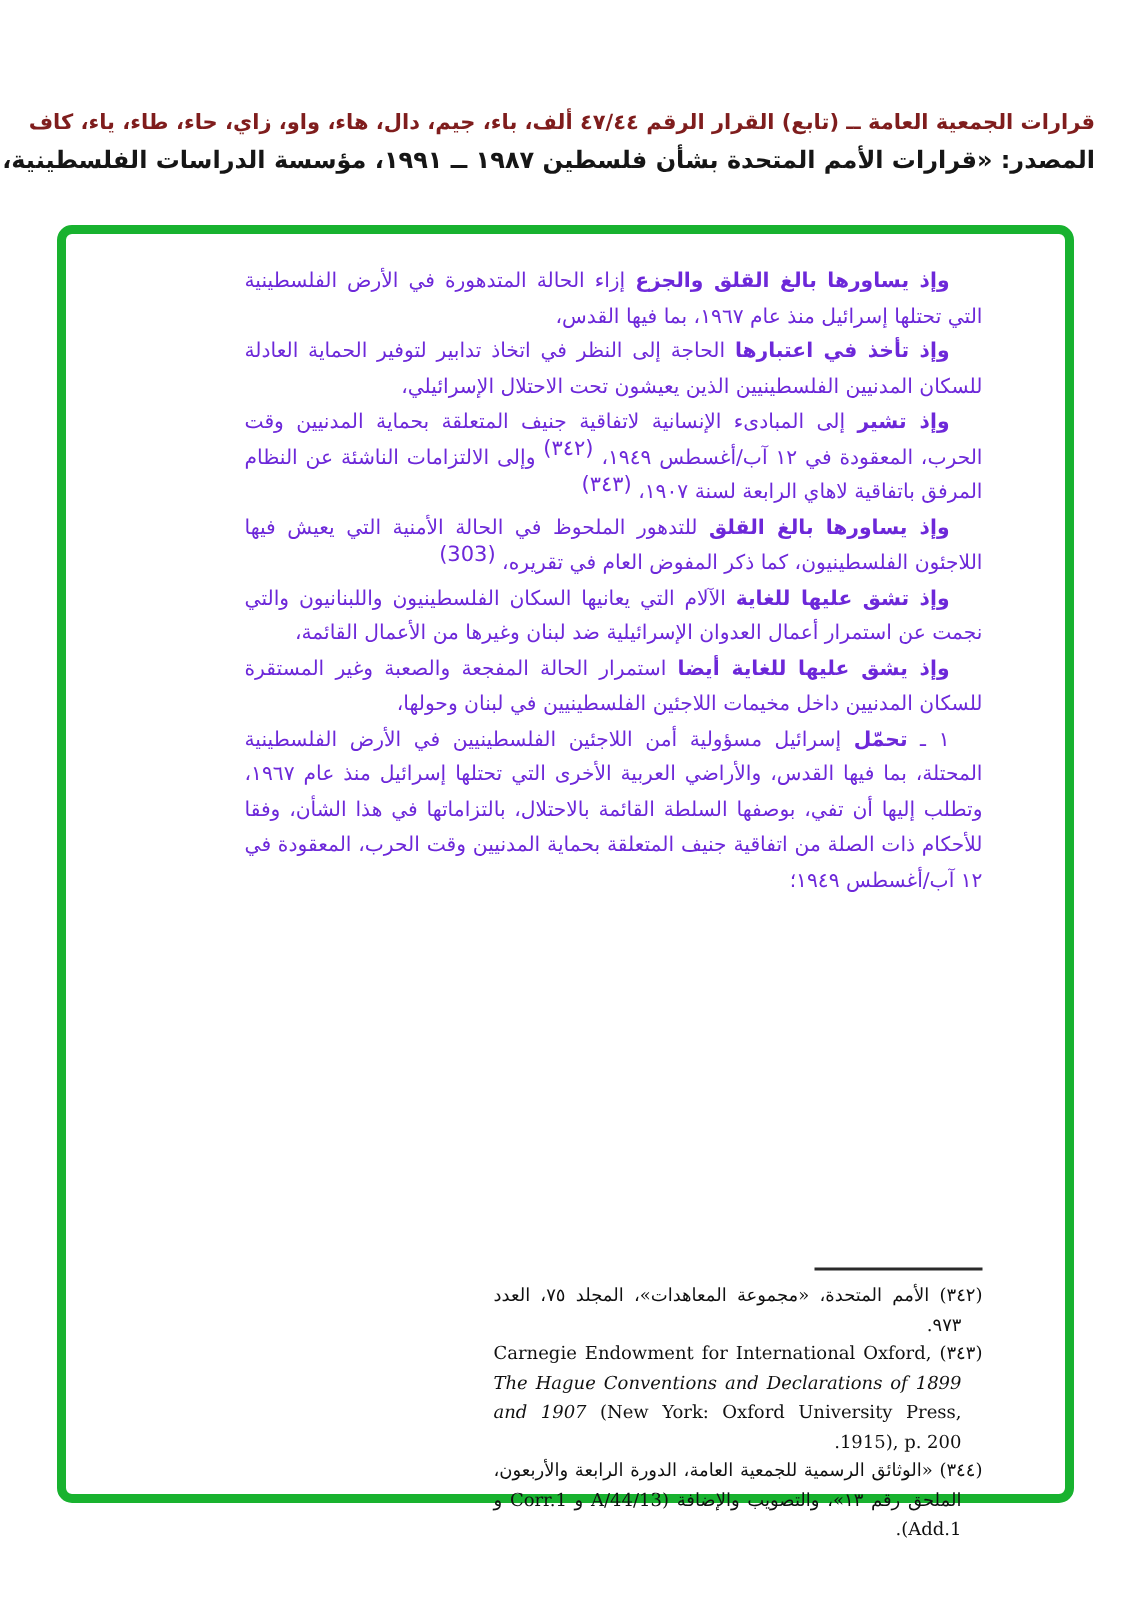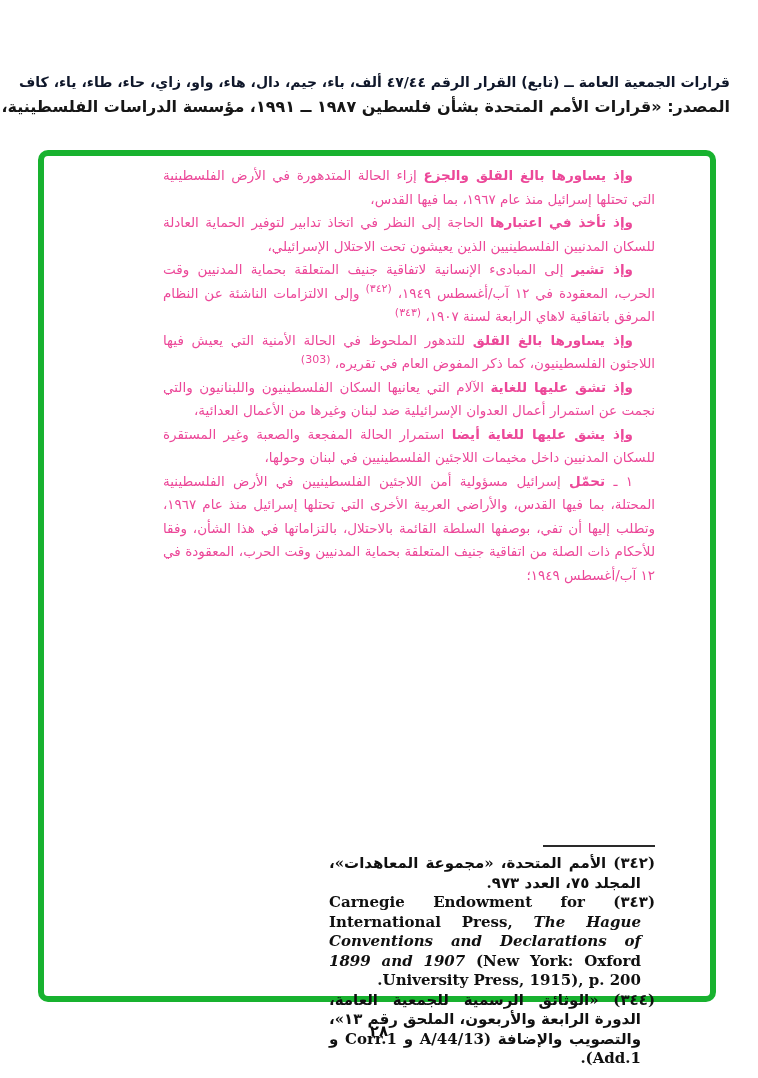--- a/index.html
+++ b/index.html
@@ -9,65 +9,64 @@
     background:#ffffff;
     font-family:"DejaVu Sans",sans-serif;
     color:#111;
     overflow:hidden;
   }
   
   .hdr-title{
     position:absolute;top:72px;right:28px;left:20px;
     direction:rtl;
     font-weight:bold;font-size:14px;line-height:20px;
-    white-space:nowrap;color:#0f172a;
+    white-space:nowrap;color:#7f1d1d;
   }
   .hdr-source{
     position:absolute;top:99px;right:28px;left:10px;
     direction:rtl;text-align:right;
     font-weight:bold;font-size:16px;line-height:15px;
     white-space:nowrap;color:#161616;
   }
   
   .frame{
     position:absolute;top:150px;left:38px;
     width:678px;height:852px;
     border:6px solid #18b22f;
     border-radius:10px;
     box-sizing:border-box;
     background:#ffffff;
   }
   
   .main-text{
-    position:absolute;top:8px;right:55px;
+    position:absolute;top:20px;right:55px;
     width:492px;height:660px;overflow:hidden;
     direction:rtl;
     font-size:13.5px;line-height:23.5px;
     text-align:justify;
-    color:#ec4899;
+    color:#6d28d9;
   }
   .main-text p{margin:0;text-indent:22px;}
-  .main-text sup,.footnotes sup{font-size:11px;line-height:0;margin-top:21px;}
+  .main-text sup,.footnotes sup{font-size:14px;line-height:0;margin-top:21px;}
   b{font-weight:bold;}
   i{font-style:italic;}
   
   .fn-sep{
     position:absolute;top:689px;right:55px;
     width:112px;height:0;
     border-top:2px solid #2a2a2a;
   }
   .footnotes{
     position:absolute;top:698px;right:55px;
     width:326px;
     direction:rtl;
     font-family:"DejaVu Serif","DejaVu Sans",serif;
-    font-size:15px;line-height:19.5px;
+    font-size:12px;line-height:19.5px;
     text-align:justify;
     color:#101010;
-    font-weight:bold;
   }
   .footnotes p{margin:0;padding-right:14px;text-indent:-14px;}
   
   .page-number{
     position:absolute;top:1022px;left:0;right:0;
     text-align:center;
     font-weight:bold;font-size:15px;
     color:#0c0c0c;
   }
 </style>
@@ -80,30 +79,29 @@
 
   <div class="hdr-source" dir="rtl">المصدر: «قرارات الأمم المتحدة بشأن فلسطين ١٩٨٧ ــ ١٩٩١، مؤسسة الدراسات الفلسطينية، بيروت، ط ١، ١٩٩٥، مج ٤، ص ١٥٢ ــ ١٦٧»</div>
 
   <div class="frame">
 
     <div class="main-text" dir="rtl">
       <p><b>وإذ يساورها بالغ القلق والجزع</b><span> إزاء الحالة المتدهورة في الأرض الفلسطينية التي تحتلها إسرائيل منذ عام ١٩٦٧، بما فيها القدس،</span></p>
       <p><b>وإذ تأخذ في اعتبارها</b><span> الحاجة إلى النظر في اتخاذ تدابير لتوفير الحماية العادلة للسكان المدنيين الفلسطينيين الذين يعيشون تحت الاحتلال الإسرائيلي،</span></p>
       <p><b>وإذ تشير</b><span> إلى المبادىء الإنسانية لاتفاقية جنيف المتعلقة بحماية المدنيين وقت الحرب، المعقودة في ١٢ آب/أغسطس ١٩٤٩، </span><sup>(٣٤٢)</sup><span> وإلى الالتزامات الناشئة عن النظام المرفق باتفاقية لاهاي الرابعة لسنة ١٩٠٧، </span><sup>(٣٤٣)</sup></p>
       <p><b>وإذ يساورها بالغ القلق</b><span> للتدهور الملحوظ في الحالة الأمنية التي يعيش فيها اللاجئون الفلسطينيون، كما ذكر المفوض العام في تقريره، </span><sup>(303)</sup></p>
-      <p><b>وإذ تشق عليها للغاية</b><span> الآلام التي يعانيها السكان الفلسطينيون واللبنانيون والتي نجمت عن استمرار أعمال العدوان الإسرائيلية ضد لبنان وغيرها من الأعمال العدائية،</span></p>
+      <p><b>وإذ تشق عليها للغاية</b><span> الآلام التي يعانيها السكان الفلسطينيون واللبنانيون والتي نجمت عن استمرار أعمال العدوان الإسرائيلية ضد لبنان وغيرها من الأعمال القائمة،</span></p>
       <p><b>وإذ يشق عليها للغاية أيضا</b><span> استمرار الحالة المفجعة والصعبة وغير المستقرة للسكان المدنيين داخل مخيمات اللاجئين الفلسطينيين في لبنان وحولها،</span></p>
       <p><span>١ ـ </span><b>تحمّل</b><span> إسرائيل مسؤولية أمن اللاجئين الفلسطينيين في الأرض الفلسطينية المحتلة، بما فيها القدس، والأراضي العربية الأخرى التي تحتلها إسرائيل منذ عام ١٩٦٧، وتطلب إليها أن تفي، بوصفها السلطة القائمة بالاحتلال، بالتزاماتها في هذا الشأن، وفقا للأحكام ذات الصلة من اتفاقية جنيف المتعلقة بحماية المدنيين وقت الحرب، المعقودة في ١٢ آب/أغسطس ١٩٤٩؛</span></p>
     </div>
 
     <div class="fn-sep"></div>
 
     <div class="footnotes">
       <p><span>(٣٤٢) الأمم المتحدة، «مجموعة المعاهدات»، المجلد ٧٥، العدد ٩٧٣.</span></p>
-      <p><span>(٣٤٣) </span><span>Carnegie Endowment for International Press, </span><i>The Hague Conventions and Declarations of 1899 and 1907</i><span> (New York: Oxford University Press, 1915), p. 200.</span></p>
+      <p><span>(٣٤٣) </span><span>Carnegie Endowment for International Oxford, </span><i>The Hague Conventions and Declarations of 1899 and 1907</i><span> (New York: Oxford University Press, 1915), p. 200.</span></p>
       <p><span>(٣٤٤) «الوثائق الرسمية للجمعية العامة، الدورة الرابعة والأربعون، الملحق رقم ١٣»، والتصويب والإضافة (A/44/13 و Corr.1 و Add.1).</span></p>
     </div>
 
   </div>
 
-  <div class="page-number">٢٨</div>
 
 </div>
 
 </body></html>

